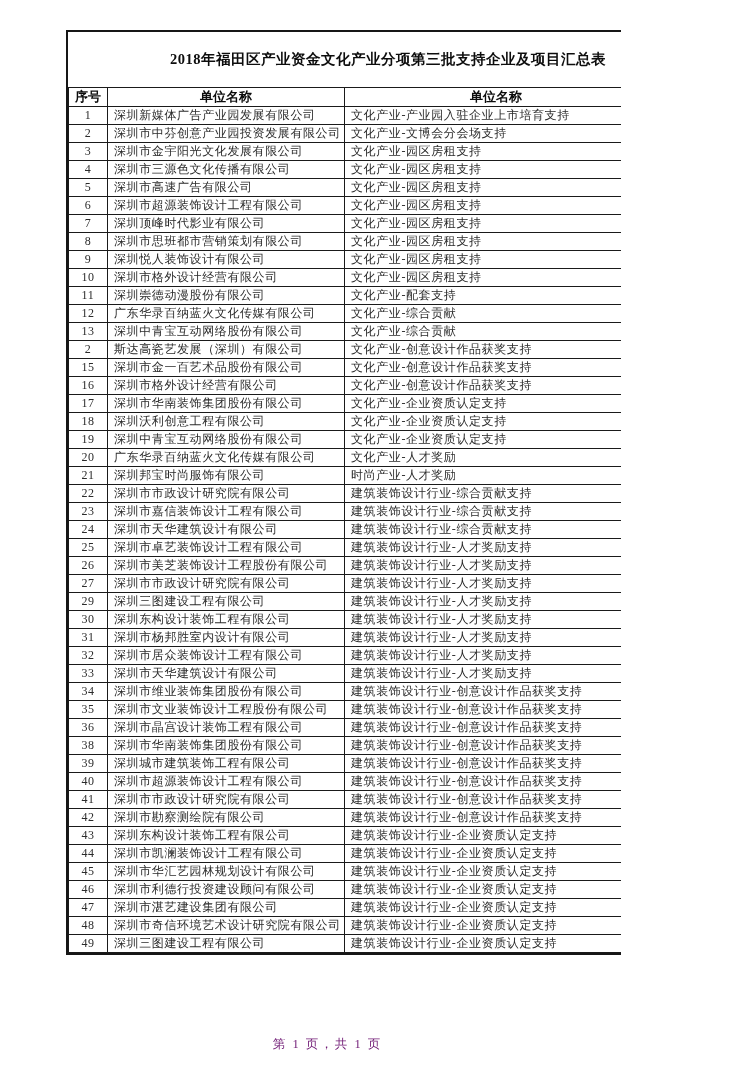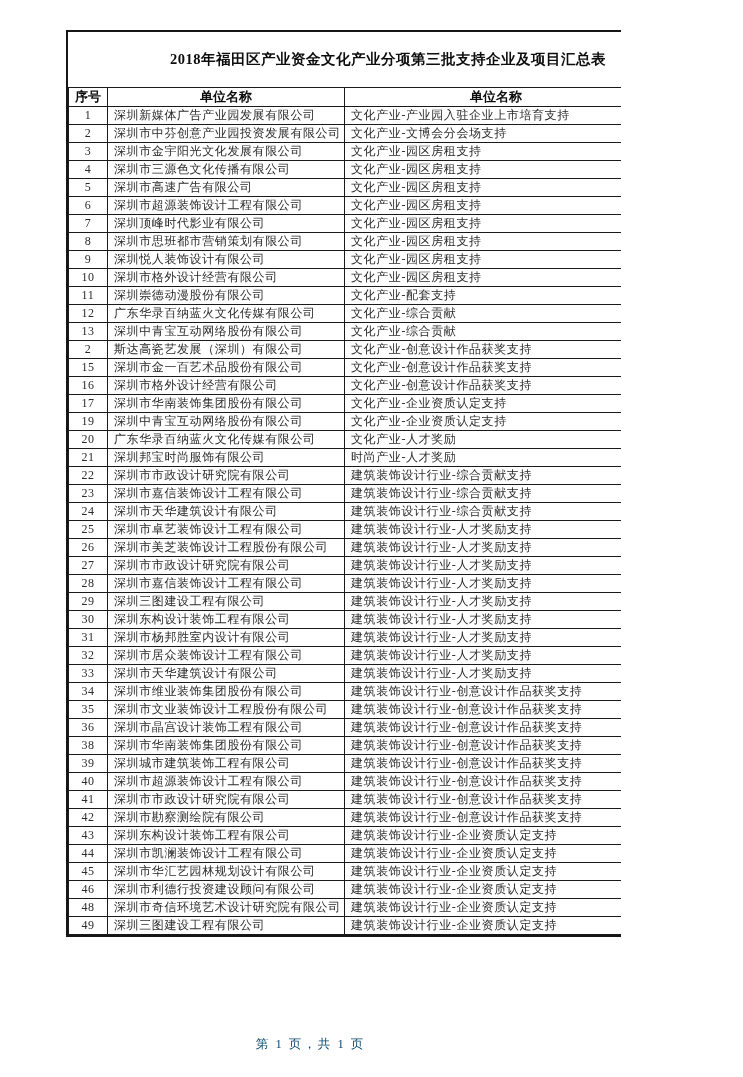--- a/index.html
+++ b/index.html
@@ -74,22 +74,23 @@
     text-align: left;
     padding: 0 6px;
   }
   .footer {
     position: absolute;
     left: 0;
     top: 1036px;
     width: 100%;
     text-align: center;
     font-size: 12.5px;
-    color: #0c4a6e;
+    color: #701a75;
     letter-spacing: 2px;
+    padding-left: 17px;
   }
 </style>
 </head>
 <body>
 
 <div class="page">
 
   <div class="sheet">
 
     <div class="title-area">
@@ -208,20 +209,26 @@
     <td class="cell-project">文化产业-创意设计作品获奖支持</td>
     <td class="cell-remark"></td>
   </tr>
           <tr>
     <td class="cell-no">17</td>
     <td class="cell-name">深圳市华南装饰集团股份有限公司</td>
     <td class="cell-project">文化产业-企业资质认定支持</td>
     <td class="cell-remark"></td>
   </tr>
           <tr>
+    <td class="cell-no">18</td>
+    <td class="cell-name">深圳沃利创意工程有限公司</td>
+    <td class="cell-project">文化产业-企业资质认定支持</td>
+    <td class="cell-remark"></td>
+  </tr>
+          <tr>
     <td class="cell-no">19</td>
     <td class="cell-name">深圳中青宝互动网络股份有限公司</td>
     <td class="cell-project">文化产业-企业资质认定支持</td>
     <td class="cell-remark"></td>
   </tr>
           <tr>
     <td class="cell-no">20</td>
     <td class="cell-name">广东华录百纳蓝火文化传媒有限公司</td>
     <td class="cell-project">文化产业-人才奖励</td>
     <td class="cell-remark"></td>
@@ -262,26 +269,20 @@
     <td class="cell-project">建筑装饰设计行业-人才奖励支持</td>
     <td class="cell-remark"></td>
   </tr>
           <tr>
     <td class="cell-no">27</td>
     <td class="cell-name">深圳市市政设计研究院有限公司</td>
     <td class="cell-project">建筑装饰设计行业-人才奖励支持</td>
     <td class="cell-remark"></td>
   </tr>
           <tr>
-    <td class="cell-no">28</td>
-    <td class="cell-name">深圳市嘉信装饰设计工程有限公司</td>
-    <td class="cell-project">建筑装饰设计行业-人才奖励支持</td>
-    <td class="cell-remark"></td>
-  </tr>
-          <tr>
     <td class="cell-no">29</td>
     <td class="cell-name">深圳三图建设工程有限公司</td>
     <td class="cell-project">建筑装饰设计行业-人才奖励支持</td>
     <td class="cell-remark"></td>
   </tr>
           <tr>
     <td class="cell-no">30</td>
     <td class="cell-name">深圳东构设计装饰工程有限公司</td>
     <td class="cell-project">建筑装饰设计行业-人才奖励支持</td>
     <td class="cell-remark"></td>
@@ -370,20 +371,26 @@
     <td class="cell-project">建筑装饰设计行业-企业资质认定支持</td>
     <td class="cell-remark"></td>
   </tr>
           <tr>
     <td class="cell-no">46</td>
     <td class="cell-name">深圳市利德行投资建设顾问有限公司</td>
     <td class="cell-project">建筑装饰设计行业-企业资质认定支持</td>
     <td class="cell-remark"></td>
   </tr>
           <tr>
+    <td class="cell-no">47</td>
+    <td class="cell-name">深圳市湛艺建设集团有限公司</td>
+    <td class="cell-project">建筑装饰设计行业-企业资质认定支持</td>
+    <td class="cell-remark"></td>
+  </tr>
+          <tr>
     <td class="cell-no">48</td>
     <td class="cell-name">深圳市奇信环境艺术设计研究院有限公司</td>
     <td class="cell-project">建筑装饰设计行业-企业资质认定支持</td>
     <td class="cell-remark"></td>
   </tr>
           <tr>
     <td class="cell-no">49</td>
     <td class="cell-name">深圳三图建设工程有限公司</td>
     <td class="cell-project">建筑装饰设计行业-企业资质认定支持</td>
     <td class="cell-remark"></td>

